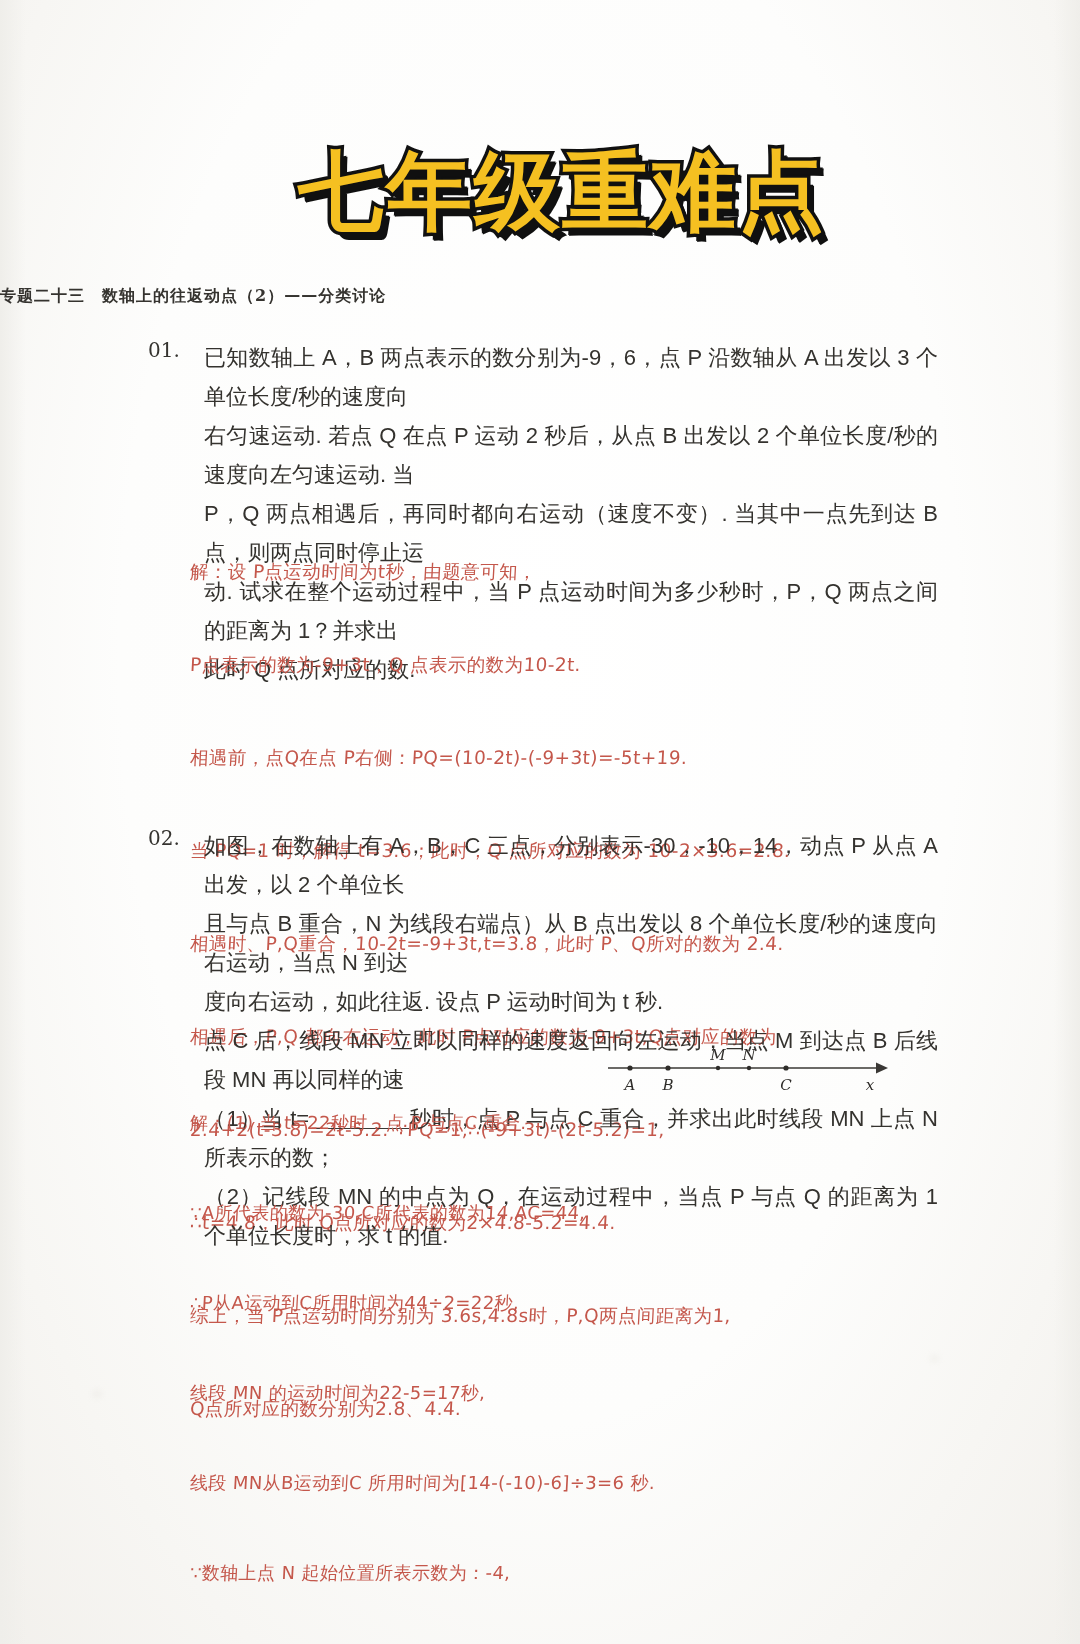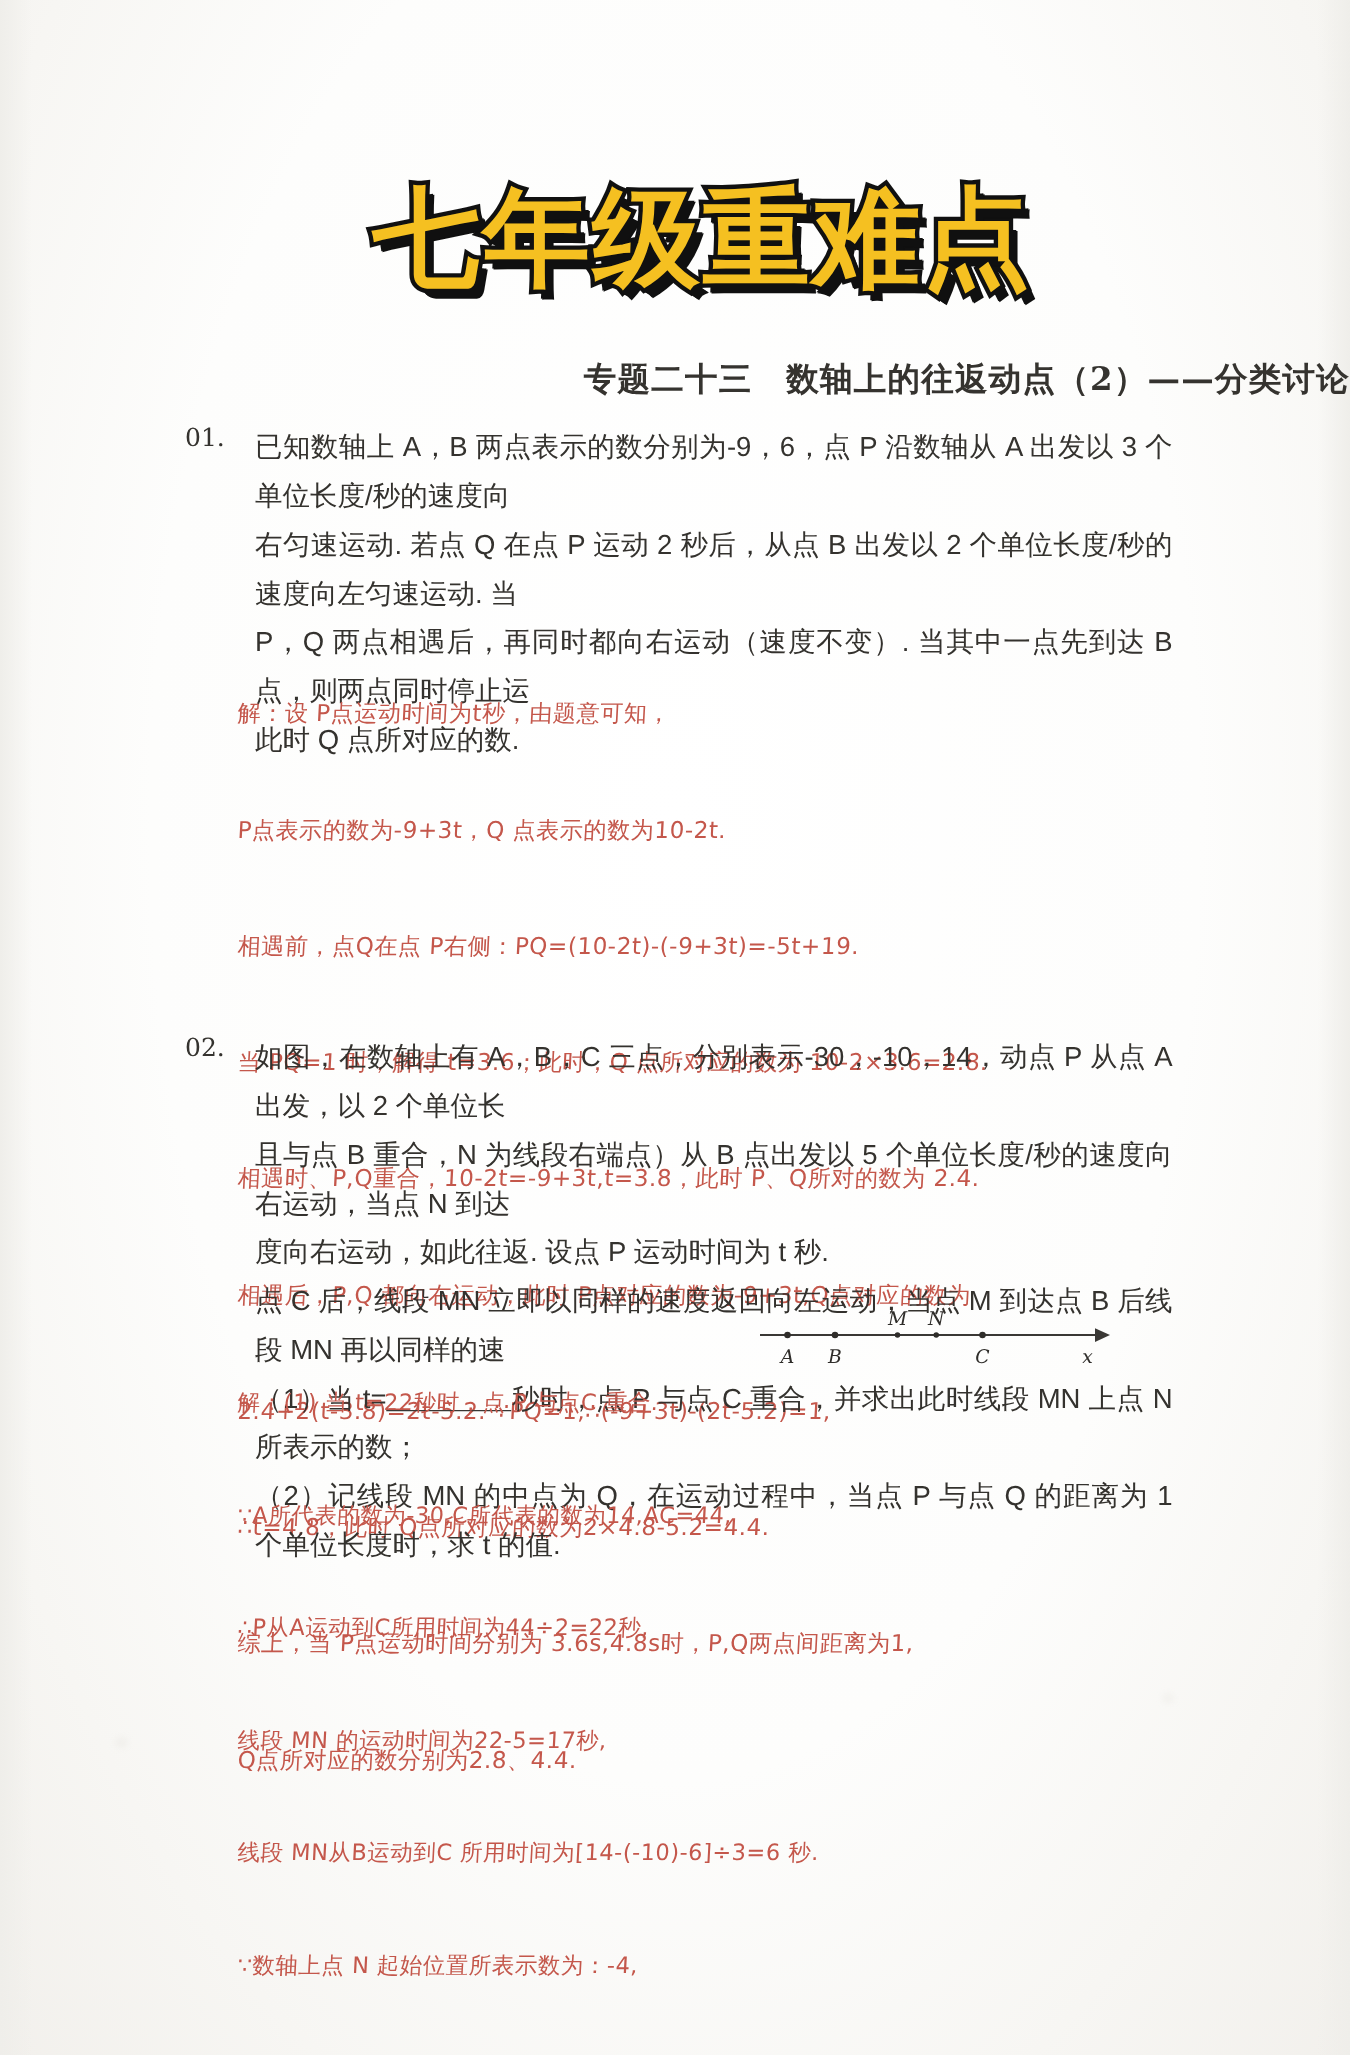--- a/index.html
+++ b/index.html
@@ -49,24 +49,24 @@
     text-shadow:
        6px 7px 0 #101010,
        7px 8px 0 #101010;
   }
 
   
   .subtitle{
     position:absolute;
     left:0; right:0;
     top:286px;
-    text-align:right;
+    text-align:left;
     font-family:"DejaVu Serif", serif;
     font-weight:bold;
-    font-size:26px;
+    font-size:16px;
     color:#35332f;
     letter-spacing:1px;
   }
 
   
   .problem{
     position:absolute;
     left:148px;
     width:790px;
     color:#2f2d2a;
@@ -156,20 +156,21 @@
 </div>
 
 <div class="subtitle">专题二十三　数轴上的往返动点（2）——分类讨论</div>
 
 <div class="problem" id="problem-01">
   <div class="num">01.</div>
   <div class="body">
     <p>已知数轴上 A，B 两点表示的数分别为-9，6，点 P 沿数轴从 A 出发以 3 个单位长度/秒的速度向</p>
     <p>右匀速运动. 若点 Q 在点 P 运动 2 秒后，从点 B 出发以 2 个单位长度/秒的速度向左匀速运动. 当</p>
     <p>P，Q 两点相遇后，再同时都向右运动（速度不变）. 当其中一点先到达 B 点，则两点同时停止运</p>
+    <p>动. 试求在整个运动过程中，当 P 点运动时间为多少秒时，P，Q 两点之间的距离为 1？并求出</p>
     <p>此时 Q 点所对应的数.</p>
   </div>
 </div>
 
 <div class="handwriting" id="solution-01">
   <span class="ln">解：设 P点运动时间为t秒，由题意可知，</span>
   <span class="ln">P点表示的数为-9+3t，Q 点表示的数为10-2t.</span>
   <span class="ln">相遇前，点Q在点 P右侧：PQ=(10-2t)-(-9+3t)=-5t+19.</span>
   <span class="ln">当 PQ=1 时，解得 t=3.6；此时，Q 点所对应的数为 10-2×3.6=2.8.</span>
   <span class="ln">相遇时、P,Q重合，10-2t=-9+3t,t=3.8，此时 P、Q所对的数为 2.4.</span>
@@ -177,21 +178,21 @@
   <span class="ln">2.4+2(t-3.8)=2t-5.2. ∵PQ=1,∴(-9+3t)-(2t-5.2)=1,</span>
   <span class="ln">∴t=4.8，此时 Q点所对应的数为2×4.8-5.2=4.4.</span>
   <span class="ln">综上，当 P点运动时间分别为 3.6s,4.8s时，P,Q两点间距离为1,</span>
   <span class="ln">Q点所对应的数分别为2.8、4.4.</span>
 </div>
 
 <div class="problem" id="problem-02">
   <div class="num">02.</div>
   <div class="body">
     <p>如图，在数轴上有 A，B，C 三点，分别表示-30，-10，14，动点 P 从点 A 出发，以 2 个单位长</p>
-    <p>且与点 B 重合，N 为线段右端点）从 B 点出发以 5 个单位长度/秒的速度向右运动，当点 N 到达</p>
+    <p>且与点 B 重合，N 为线段右端点）从 B 点出发以 8 个单位长度/秒的速度向右运动，当点 N 到达</p>
     <p>度向右运动，如此往返. 设点 P 运动时间为 t 秒.</p>
     <p>点 C 后，线段 MN 立即以同样的速度返回向左运动，当点 M 到达点 B 后线段 MN 再以同样的速</p>
     <p>
       <span>（1）当 t=</span><span class="blank"></span><span>秒时，点 P 与点 C 重合，并求出此时线段 MN 上点 N 所表示的数；</span>
     </p>
     <p>（2）记线段 MN 的中点为 Q，在运动过程中，当点 P 与点 Q 的距离为 1 个单位长度时，求 t 的值.</p>
   </div>
 </div>
 
 <div id="figure-numberline">

